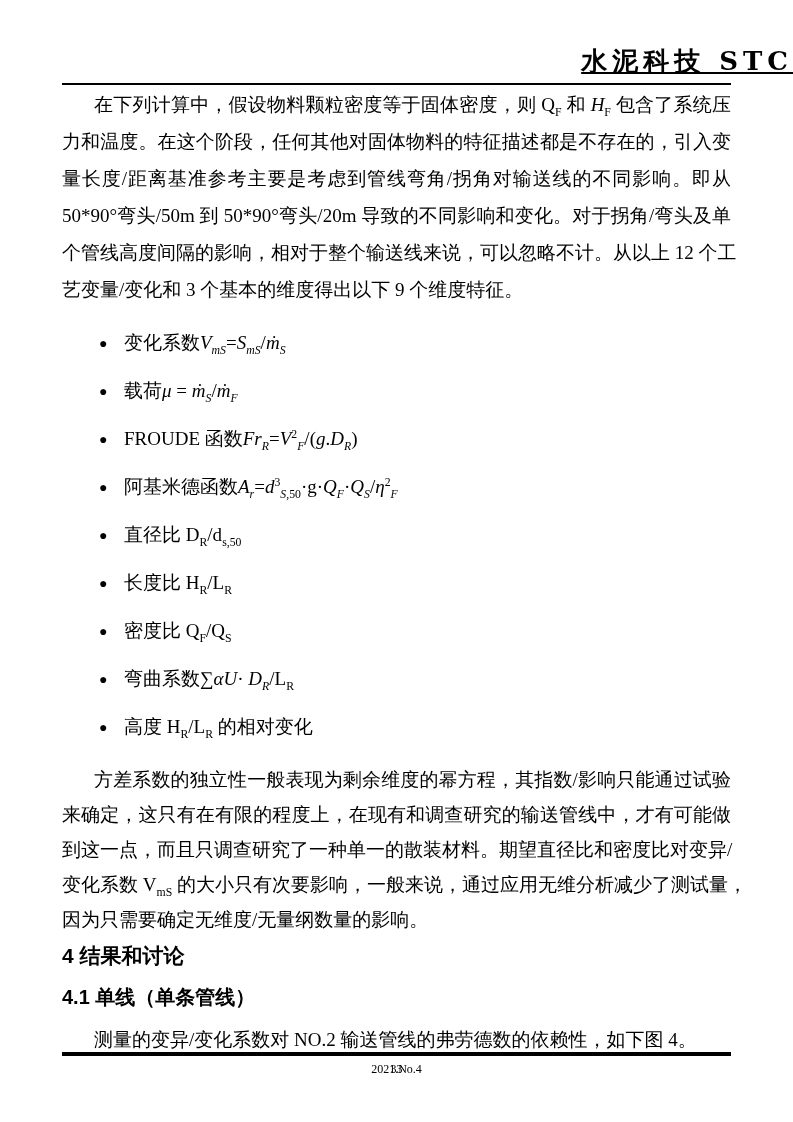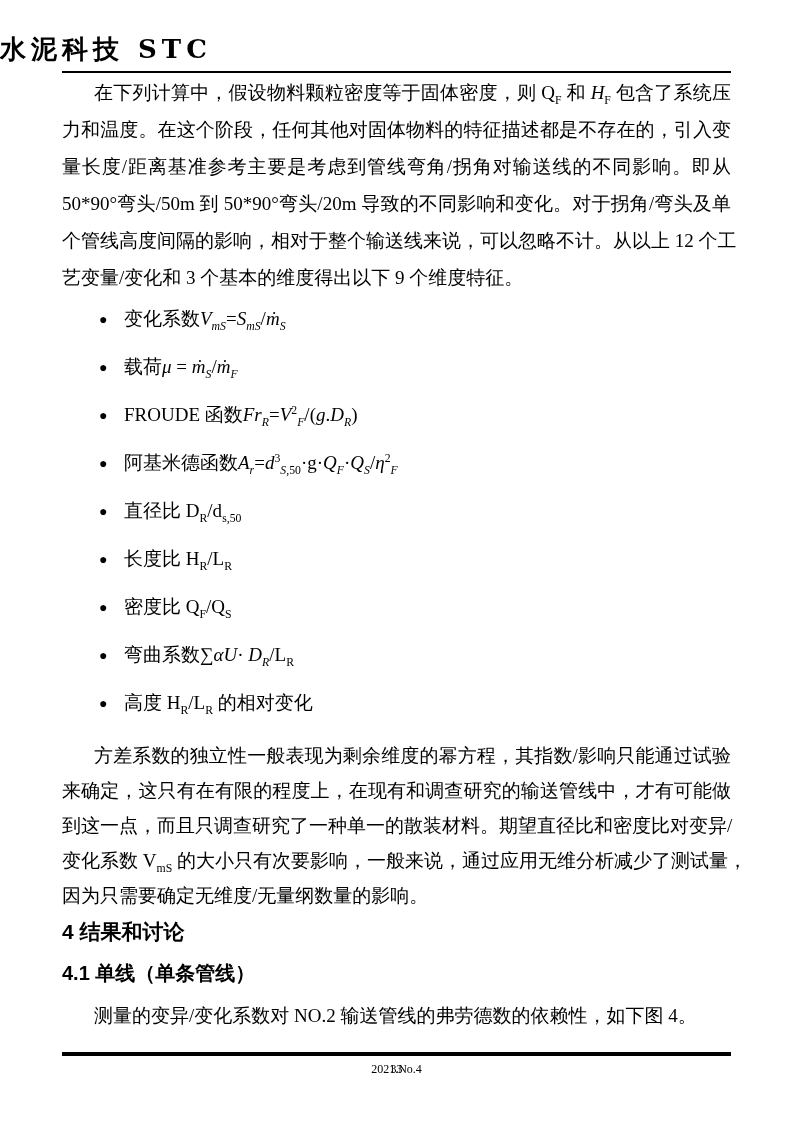--- a/index.html
+++ b/index.html
@@ -4,42 +4,43 @@
 <style>
   html,body { margin:0; padding:0; background:#e8e8e8; }
   .page {
     width:793px; height:1122px; margin:0 auto; position:relative;
     background:#ffffff; color:#000;
     font-family:"Liberation Serif","DejaVu Serif",serif;
     overflow:hidden; box-sizing:border-box;
   }
   
   .journal-title {
-    padding-top:32px; text-align:left;
+    padding-top:44px; text-align:right;
     font-size:26px; line-height:34px; font-weight:bold;
     letter-spacing:5px;
     font-family:"DejaVu Serif","Liberation Serif",serif;
+    text-decoration:underline;
   }
   .header-rule { margin:5px 62px 0 62px; border-top:2px solid #000; height:0; }
   
   .body-col { margin:0 62px; font-size:19px; }
   .par-line {
     text-align:justify; text-align-last:justify;
     white-space:nowrap;
   }
   .par-line.last { text-align-last:left; }
   .par-line.indent { text-indent:32px; }
   .p1 { margin-top:1px; }
   .p1 .par-line { line-height:37px; }
   .p2 { margin-top:21px; }
   .p2 .par-line { line-height:35px; }
   sub, sup { font-size:0.62em; line-height:0; }
   i { font-family:"Liberation Serif",serif; }
   
-  .bullet-list { margin-top:10px; padding-left:37px; }
+  .bullet-list { margin-top:22px; padding-left:37px; }
   .bullet-item { line-height:26px; margin-bottom:21px; }
   .bullet-item::before {
     content:"\25CF"; display:inline-block; width:25px;
     font-size:14px; vertical-align:1px;
   }
   
   .sec-heading, .subsec-heading {
     font-family:"Liberation Sans","DejaVu Sans",sans-serif;
     font-weight:bold; margin:0;
   }

